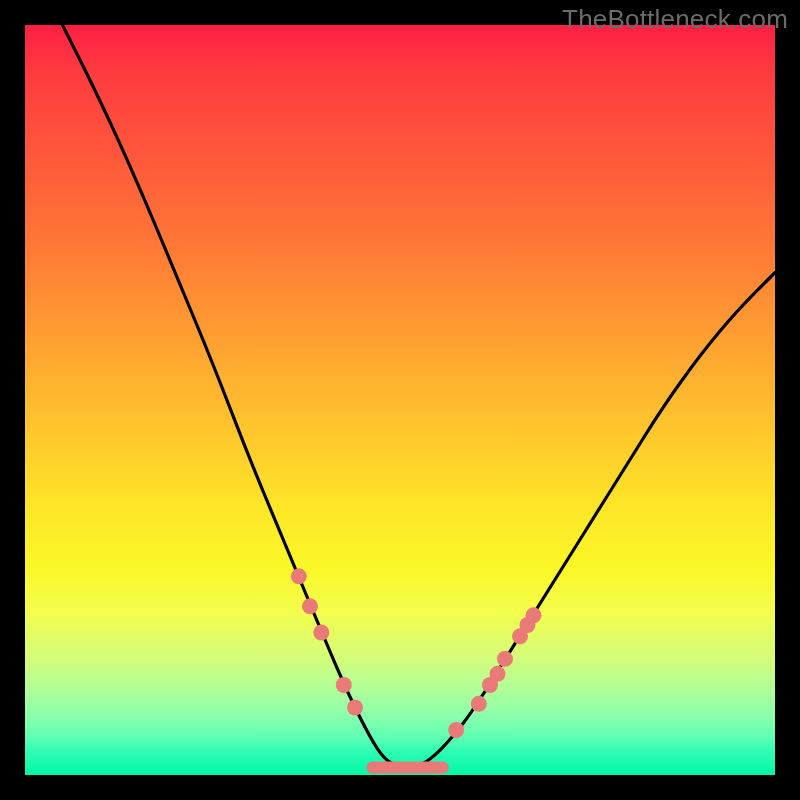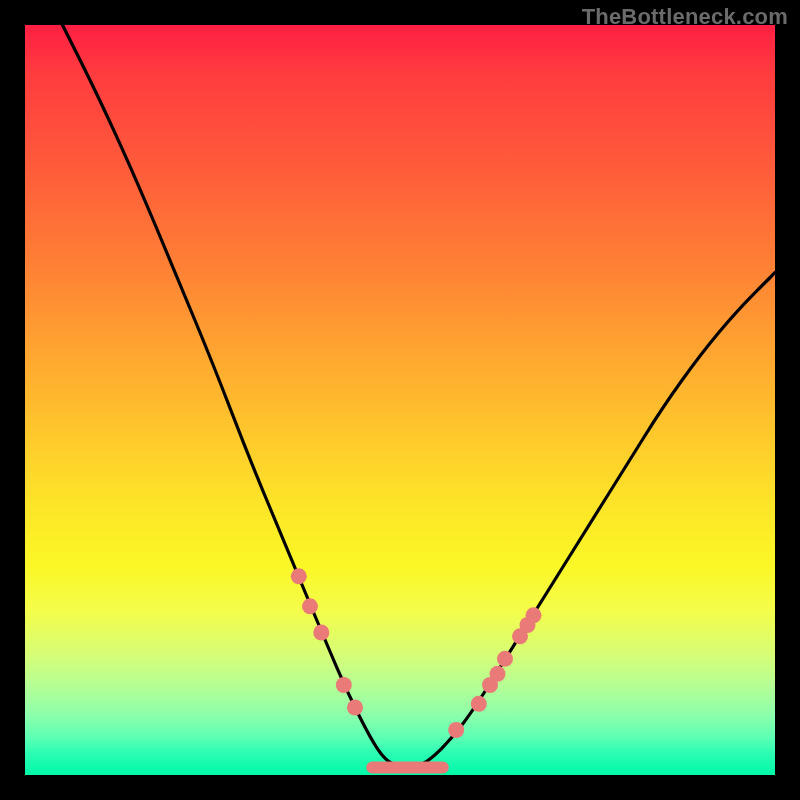--- a/index.html
+++ b/index.html
@@ -43,23 +43,23 @@
       #5dffb4 95%,
       #2dfdb3 97%,
       #00f8a9 100%
     );
   }
   .watermark {
     position: absolute;
     top: 4px;
     right: 12px;
     color: #6b6b6b;
-    font-size: 22px;
+    font-size: 26px;
     letter-spacing: 0.2px;
-    font-weight: 700;
+    font-weight: 400;
     user-select: none;
     text-align: right;
   }
   svg.curve {
     position: absolute;
     left: 0;
     top: 0;
     width: 750px;
     height: 750px;
     overflow: visible;

